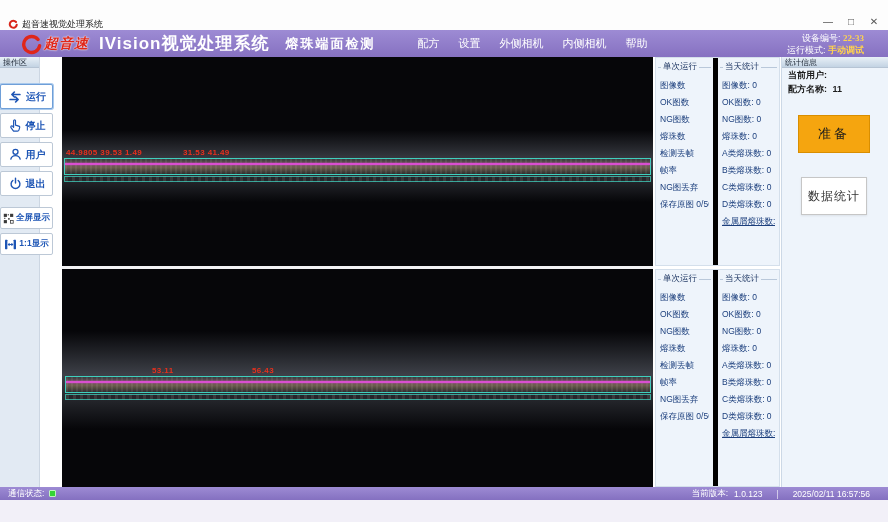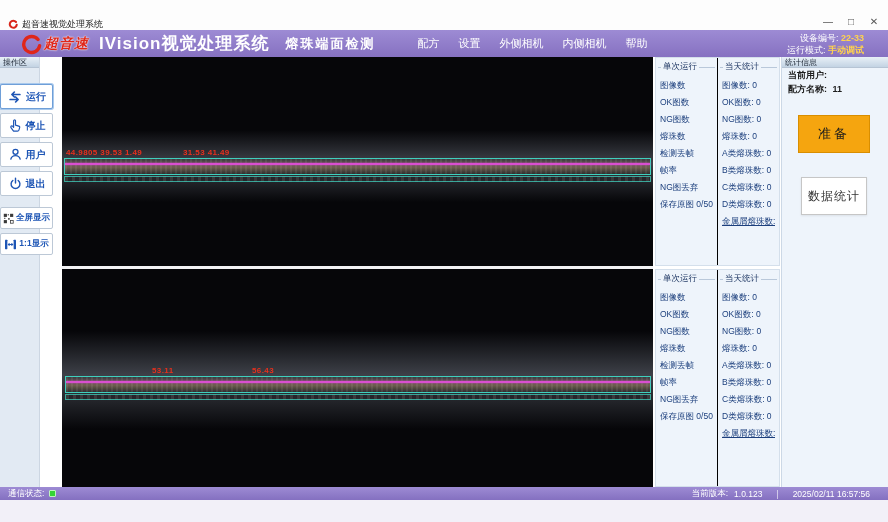--- a/index.html
+++ b/index.html
@@ -18,21 +18,21 @@
     background:linear-gradient(#9d8bd4,#8671c1); display:flex; align-items:center; padding:0 20px; color:#fff; }
   .brand-swirl { flex:0 0 auto; margin-right:2px; }
   .brand-text { color:#e0261a; font-style:italic; font-weight:bold; font-size:14px;
     text-shadow:0 0 2px #f7f7f7, 0 0 1px #ffffff; margin-right:10px; letter-spacing:1px; }
   .app-title { font-size:17px; font-weight:bold; letter-spacing:1px; margin-right:16px; }
   .app-subtitle { font-size:13px; font-weight:bold; letter-spacing:2px; }
   .menu { display:flex; gap:19px; font-size:11px; margin-left:42px; }
   .menu span { cursor:default; }
   .devinfo { margin-left:auto; font-size:9px; text-align:right; line-height:12px; padding-right:4px; }
   .devinfo .lbl { color:#ffffff; }
-  .devinfo .val { color:#ffd34d; font-weight:bold; }
+  .devinfo .val { color:#ffd34d; font-weight:bold;font-family:Liberation Serif, serif; }
 
   
   .body { position:absolute; top:57px; left:0; width:888px; height:430px; background:#ffffff; }
 
   
   .sidebar { position:absolute; left:0; top:0; width:40px; height:430px; background:#e2eaf3; border-right:1px solid #ccd6e2; }
   .panel-title-bar { height:11px; background:linear-gradient(#e8f0f7,#c3d3e3); font-size:8px; color:#222c3a;
     padding:1px 3px 0; border-bottom:1px solid #b6c4d4; line-height:10px; }
   .side-btn { width:53px; height:25px; margin:4px auto 0; background:#fff; border:1px solid #bcc8d6; border-radius:2px;
     display:flex; align-items:center; justify-content:center; gap:3px; color:#1d55b5; font-size:10px; font-weight:bold; cursor:default; }
@@ -57,21 +57,21 @@
   .strip-sub { position:absolute; height:6px; border:1px solid rgba(63,208,189,0.75);
     background:repeating-linear-gradient(90deg,#3a3a3c 0 3px,#25252a 3px 7px); }
   .anno { position:absolute; color:#e8301d; font-size:8px; font-weight:bold; white-space:nowrap; letter-spacing:0.4px; }
 
   
   .middle { position:absolute; left:655px; top:0; width:125px; height:430px; background:#ffffff; }
   .stat-section { position:absolute; left:0; width:125px; display:flex; background:#eef4fb; border:1px solid #d4dfeb; }
   .sect1 { top:0; height:209px; }
   .sect2 { top:212px; height:218px; }
   .scol { width:62px; position:relative; padding:3px 0 0; }
-  .scol.c1 { border-right:1px solid #000000; }
+  .scol.c1 { border-right:5px solid #000000; }
   .scol.c2 { width:61px; }
   .gbox-title { display:flex; align-items:center; gap:2px; padding:0 2px; }
   .gbox-title .t { font-size:8.5px; color:#223a66; white-space:nowrap; }
   .gbox-title .ln { flex:1 1 auto; height:1px; background:#b9c8da; }
   .gbox-title .ln0 { flex:0 0 3px; height:1px; background:#b9c8da; }
   .stat-list { padding:4px 4px 0; }
   .stat-row { height:17px; line-height:17px; font-size:8.5px; color:#1c3f7d; white-space:nowrap; overflow:hidden; }
   .c2 .stat-row:last-child { text-decoration:underline; }
 
   

